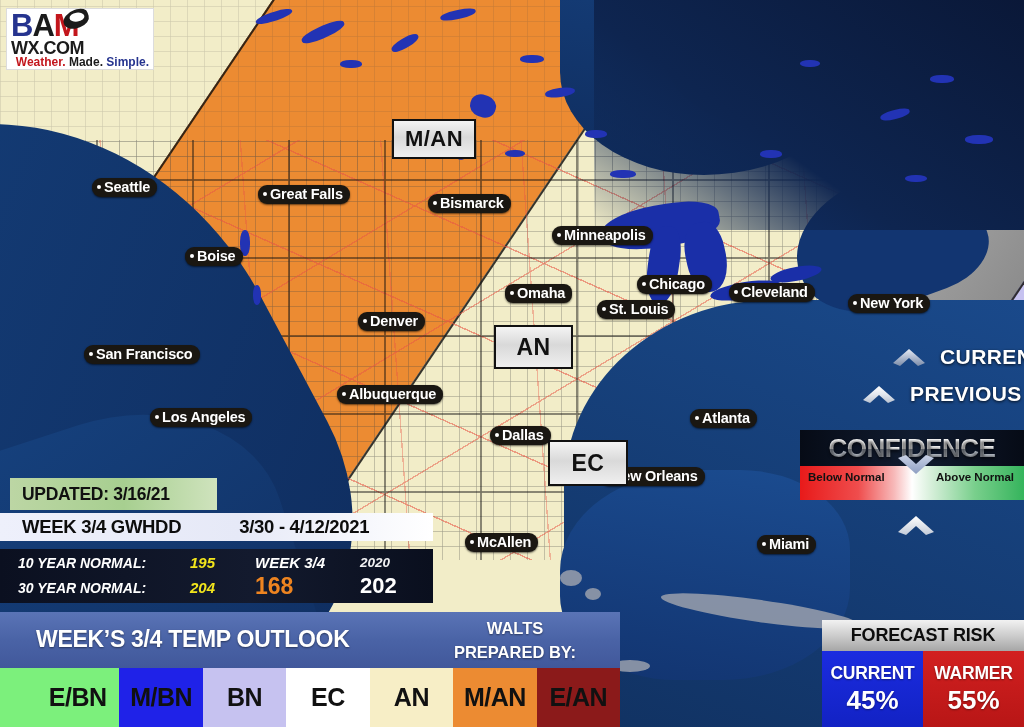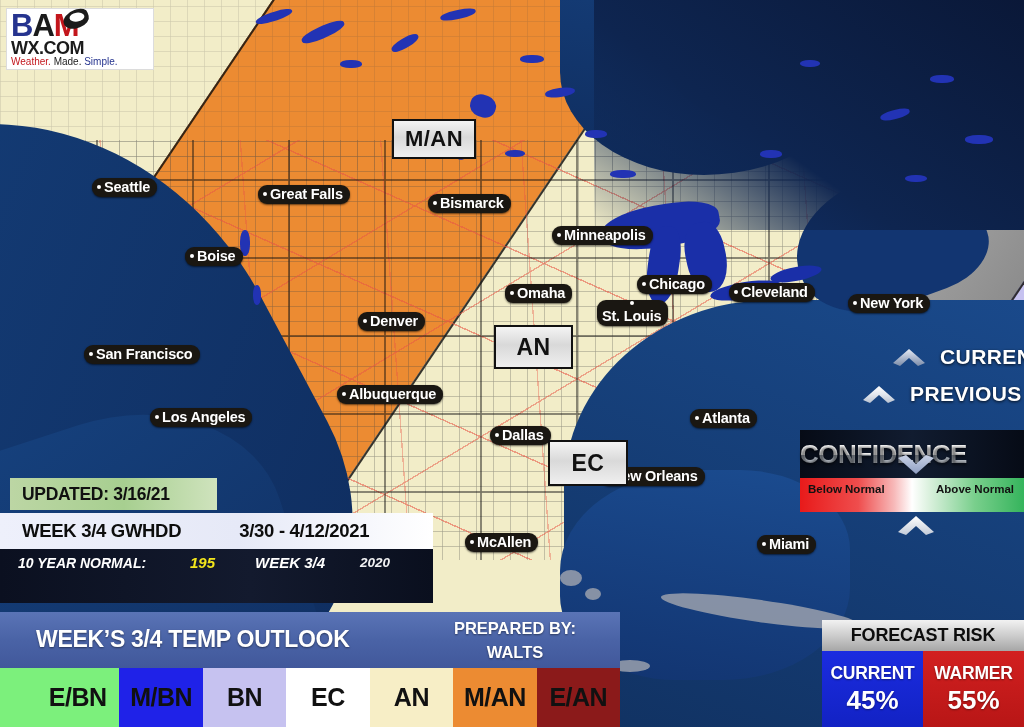--- a/index.html
+++ b/index.html
@@ -75,21 +75,21 @@
   
   .landclip{position:absolute;left:0;top:140px;width:900px;height:420px;overflow:hidden;}
   .landclip2{position:absolute;left:0;top:0;width:1024px;height:170px;overflow:hidden;}
 
   
   .logo{position:absolute;left:6px;top:8px;width:148px;height:62px;background:#ffffff;
     border:1px solid #dcdcdc;padding:2px 4px;box-sizing:border-box;}
   .logo-main{font-weight:bold;font-size:31px;line-height:29px;letter-spacing:-1px;}
   .lg-b{color:#26348f;}.lg-a{color:#1b1b1b;}.lg-m{color:#c3161c;}
   .logo-wx{font-weight:bold;font-size:18px;line-height:17px;color:#1b1b1b;letter-spacing:-.5px;}
-  .logo-tag{font-size:10px;font-weight:normal;line-height:10px;}
+  .logo-tag{font-size:12px;font-weight:bold;line-height:10px;text-align:right;}
   .tag-w{color:#c3161c;}.tag-m{color:#1b1b1b;}.tag-s{color:#26348f;}
   .logo-swoosh{position:absolute;left:56px;top:1px;width:26px;height:18px;background:#1b1b1b;
     border-radius:60% 40% 50% 50%;transform:rotate(-18deg);}
   .logo-swoosh:after{content:"";position:absolute;left:7px;top:3px;width:15px;height:9px;
     background:#fff;border-radius:50%;transform:rotate(10deg);}
 
   
   .city{position:absolute;display:flex;align-items:center;gap:3px;
     background:#1a1712;color:#fff;font-size:14.5px;font-weight:bold;
     padding:1px 7px 2px 5px;border-radius:9px;white-space:nowrap;
@@ -101,40 +101,40 @@
     border:2px solid #111;color:#111;font-weight:bold;text-align:center;
     display:flex;align-items:center;justify-content:center;letter-spacing:.5px;}
 
   
   .legarrow{position:absolute;display:flex;align-items:center;gap:14px;color:#fff;
     font-size:21px;font-weight:bold;letter-spacing:.4px;text-shadow:0 1px 3px rgba(0,0,0,.8);}
   .chev{width:34px;height:20px;flex:0 0 auto;}
 
   
   .confwrap{position:absolute;left:800px;top:430px;width:224px;}
-  .conf-title{height:48px;background:linear-gradient(90deg,#060b16 0%,#111c30 50%,#060b16 100%);
-    display:flex;align-items:center;}
+  .conf-title{height:36px;background:linear-gradient(90deg,#060b16 0%,#111c30 50%,#060b16 100%);
+    display:flex;align-items:center;justify-content:center;}
   .conf-title span{font-size:26px;font-weight:bold;letter-spacing:-.5px;
     background:linear-gradient(180deg,#ffffff 0%,#ffffff 52%,#9aa2ad 53%,#e9edf2 100%);
     -webkit-background-clip:text;background-clip:text;color:transparent;
     text-shadow:0 2px 3px rgba(0,0,0,.55);}
   .conf-bar{position:relative;height:34px;
     background:linear-gradient(90deg,#e81a1a 0%,#ef4d4d 26%,#f7b9b9 42%,#ffffff 50%,#d9f0dc 58%,#79cf8c 78%,#35b45c 100%);}
   .conf-bar .bn{position:absolute;left:8px;top:5px;font-size:11.5px;font-weight:bold;color:#111;}
   .conf-bar .an{position:absolute;right:10px;top:5px;font-size:11.5px;font-weight:bold;color:#111;}
   .conf-down{position:absolute;left:96px;top:22px;width:40px;height:24px;}
   .conf-up{position:absolute;left:96px;top:84px;width:40px;height:24px;}
 
   
   .updated{position:absolute;left:10px;top:478px;width:207px;height:32px;
     background:linear-gradient(90deg,#bcd6a4 0%,#a7cf90 55%,#cfe3bd 100%);
     display:flex;align-items:center;padding-left:12px;box-sizing:border-box;}
   .updated span{font-size:17.5px;font-weight:bold;color:#101010;letter-spacing:-.3px;}
 
-  .gwhdd{position:absolute;left:0;top:513px;width:433px;height:36px;
+  .gwhdd{position:absolute;left:0;top:513px;width:433px;height:28px;
     background:linear-gradient(90deg,#eef0fb 0%,#e6e9f7 55%,#ffffff 100%);
     display:flex;align-items:center;}
   .gwhdd .g-l{font-size:18.5px;font-weight:bold;color:#0d0d0d;margin-left:22px;letter-spacing:-.3px;}
   .gwhdd .g-r{font-size:18.5px;font-weight:bold;color:#0d0d0d;margin-left:58px;letter-spacing:-.3px;}
 
   .stats{position:absolute;left:0;top:549px;width:433px;height:54px;
     background:linear-gradient(90deg,#0b1020 0%,#131a2e 58%,#0a0f1e 100%);}
   .strow{position:absolute;left:0;width:433px;height:27px;}
   .st-lab{position:absolute;left:18px;font-style:italic;font-weight:bold;color:#fff;}
   .st-val{position:absolute;left:190px;font-style:italic;font-weight:bold;color:#f2e51c;}
@@ -285,21 +285,21 @@
         <span>Omaha</span>
       </div>
       <div class="city" style="left: 848px; top: 294px;">
         <span class="dot"></span>
         <span>New York</span>
       </div>
       <div class="city" style="left: 358px; top: 312px;">
         <span class="dot"></span>
         <span>Denver</span>
       </div>
-      <div class="city" style="left: 597px; top: 300px; flex-direction: column;">
+      <div class="city" style="left: 597px; top: 300px;">
         <span class="dot"></span>
         <span>St. Louis</span>
       </div>
       <div class="city" style="left: 84px; top: 345px;">
         <span class="dot"></span>
         <span>San Francisco</span>
       </div>
       <div class="city" style="left: 337px; top: 385px;">
         <span class="dot"></span>
         <span>Albuquerque</span>
@@ -406,27 +406,33 @@
     <span class="g-r">3/30 - 4/12/2021</span>
   </div>
 
   <div class="stats">
     <div class="strow" style="top:2px">
       <span class="st-lab" style="font-size:14px;top:4px">10 YEAR NORMAL:</span>
       <span class="st-val" style="font-size:15px;top:3px">195</span>
       <span class="st-mid" style="font-size:15px;top:3px">WEEK 3/4</span>
       <span class="st-right" style="font-size:13.5px;top:4px;opacity:.95">2020</span>
     </div>
+    <div class="strow" style="top:26px">
+      <span class="st-lab" style="font-size:14px;top:5px">30 YEAR NORMAL:</span>
+      <span class="st-val" style="font-size:15px;top:4px">204</span>
+      <span class="st-mid" style="font-size:23px;top:-2px;color:#ee8420;font-style:normal">168</span>
+      <span class="st-right" style="font-size:22px;top:-2px;font-style:normal">202</span>
+    </div>
   </div>
 
   <div class="titlebar">
     <span class="tt">WEEK’S 3/4 TEMP OUTLOOK</span>
     <div class="prep">
+      <div>WALTS</div>
       <div>PREPARED BY:</div>
-      <div>WALTS</div>
     </div>
   </div>
 
   <div class="legend" id="legend">
       <div class="sw" style="background: rgb(124, 240, 124); padding-left: 36px;">
         <span>E/BN</span>
       </div>
       <div class="sw" style="background: rgb(31, 34, 232);">
         <span>M/BN</span>
       </div>

